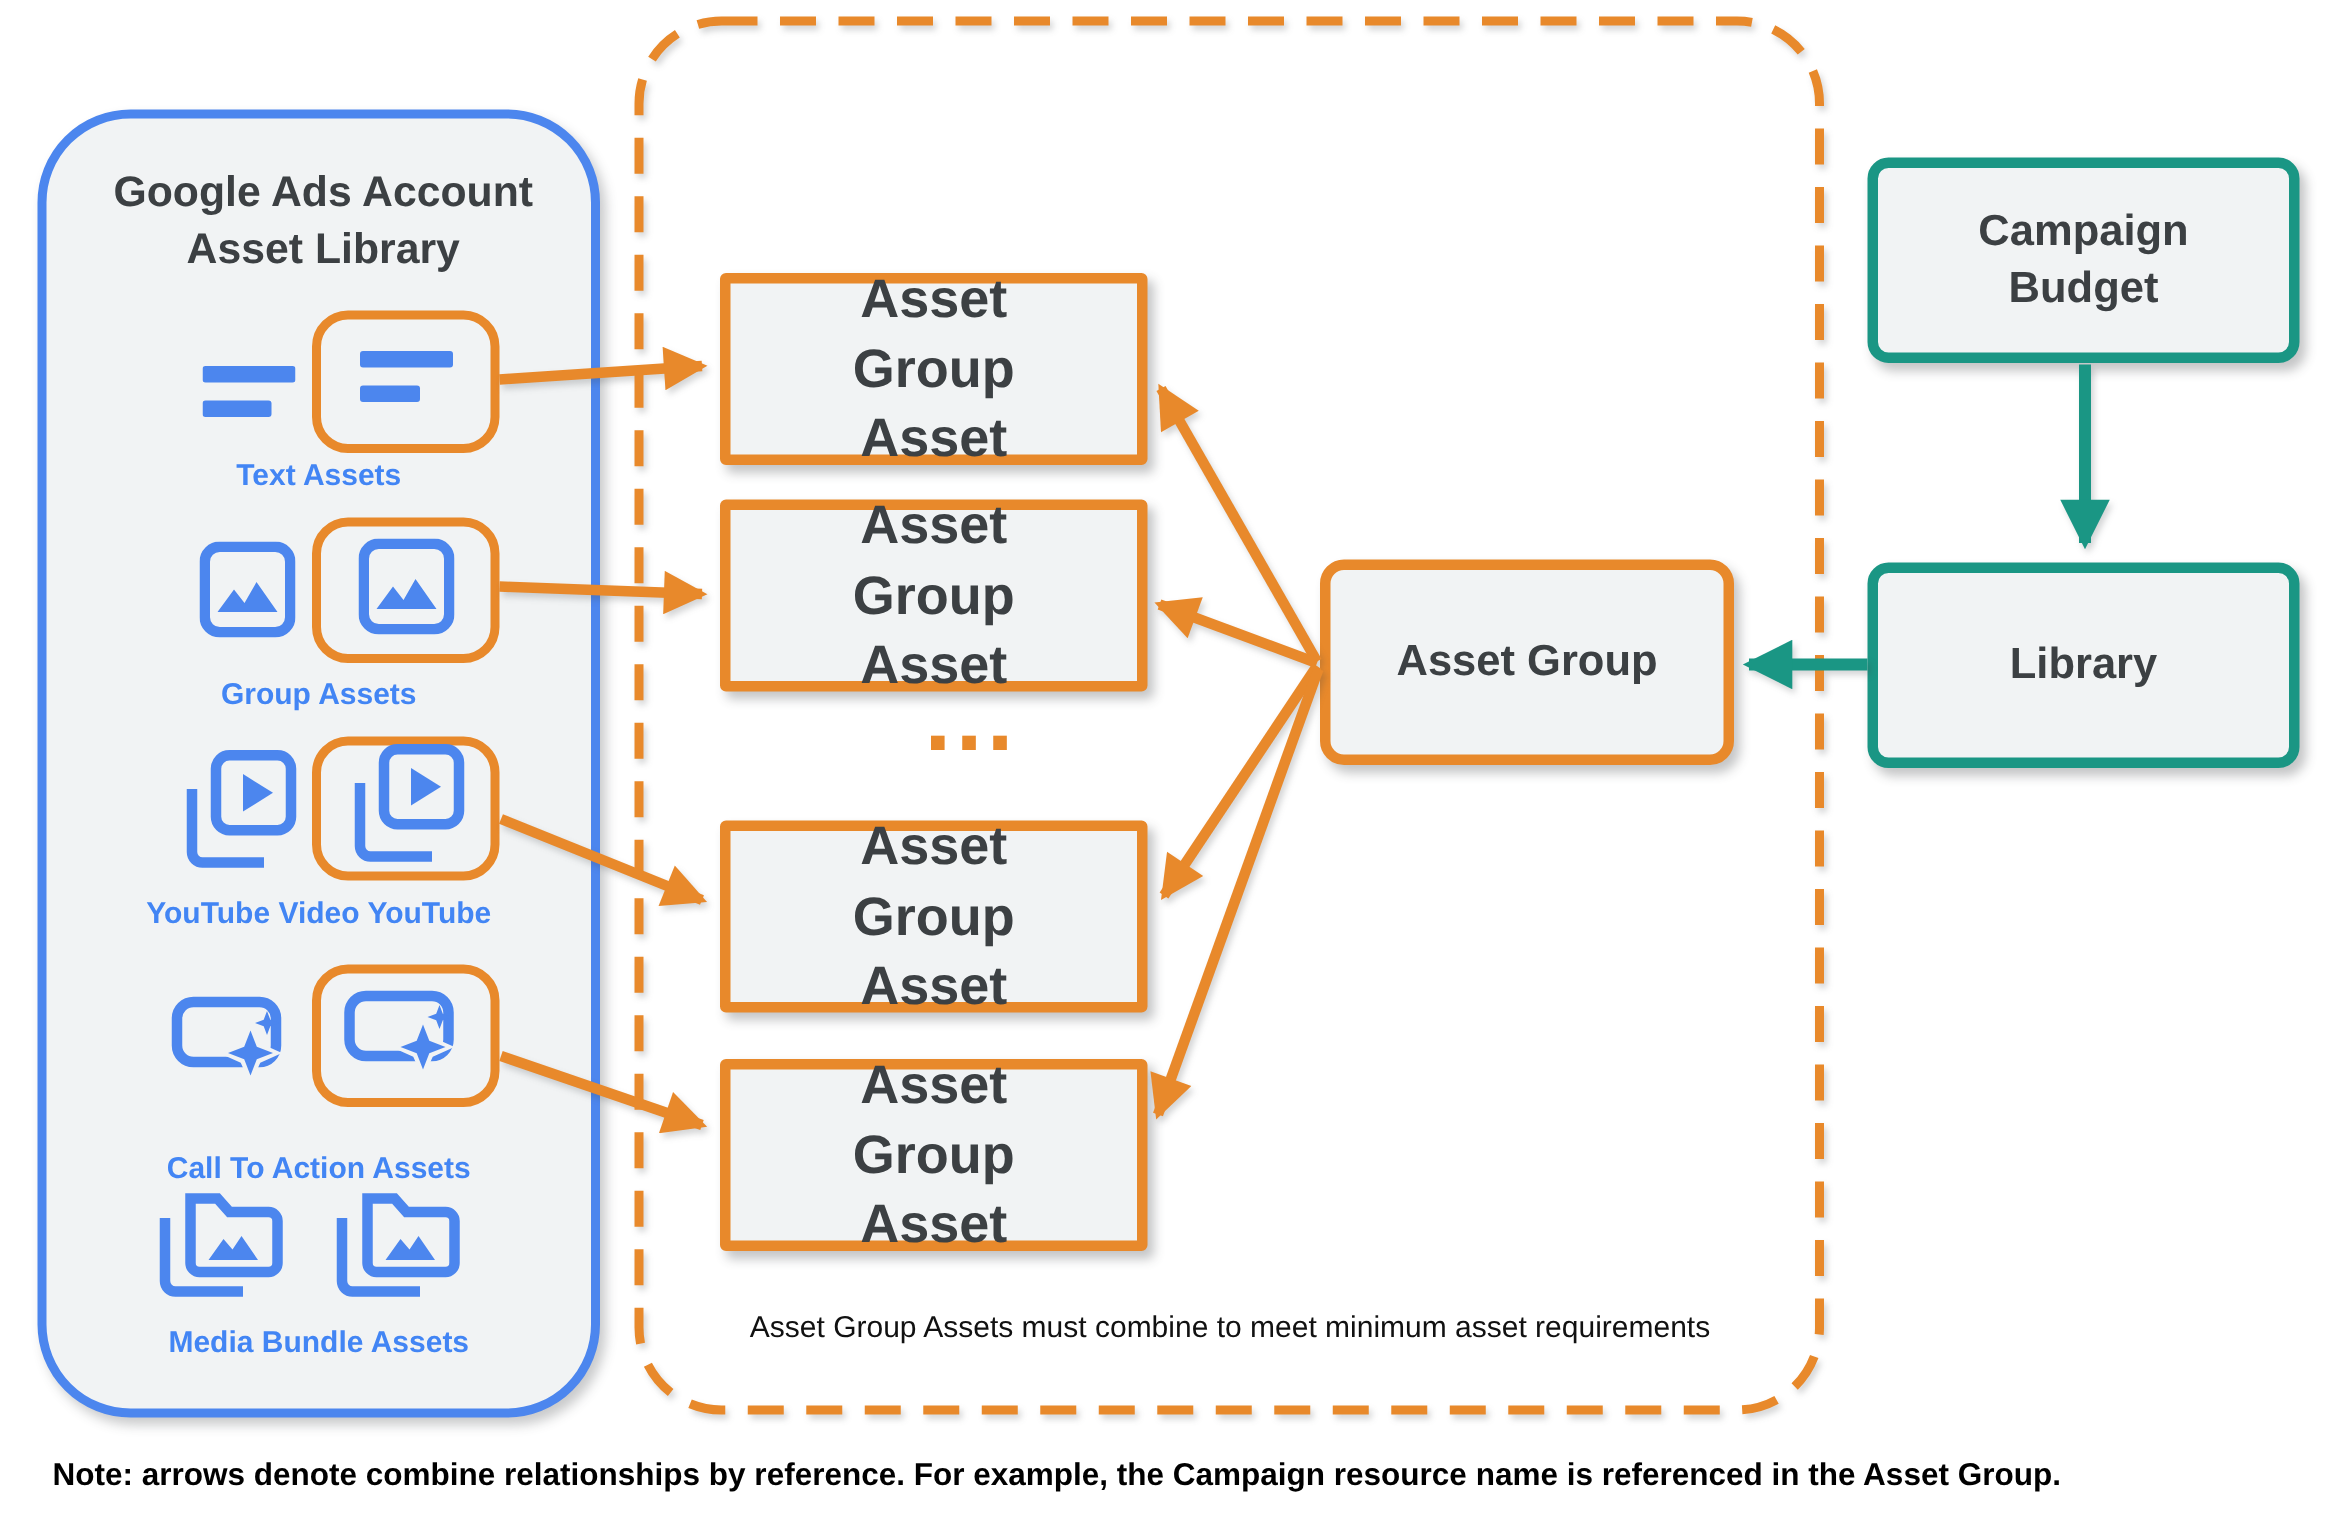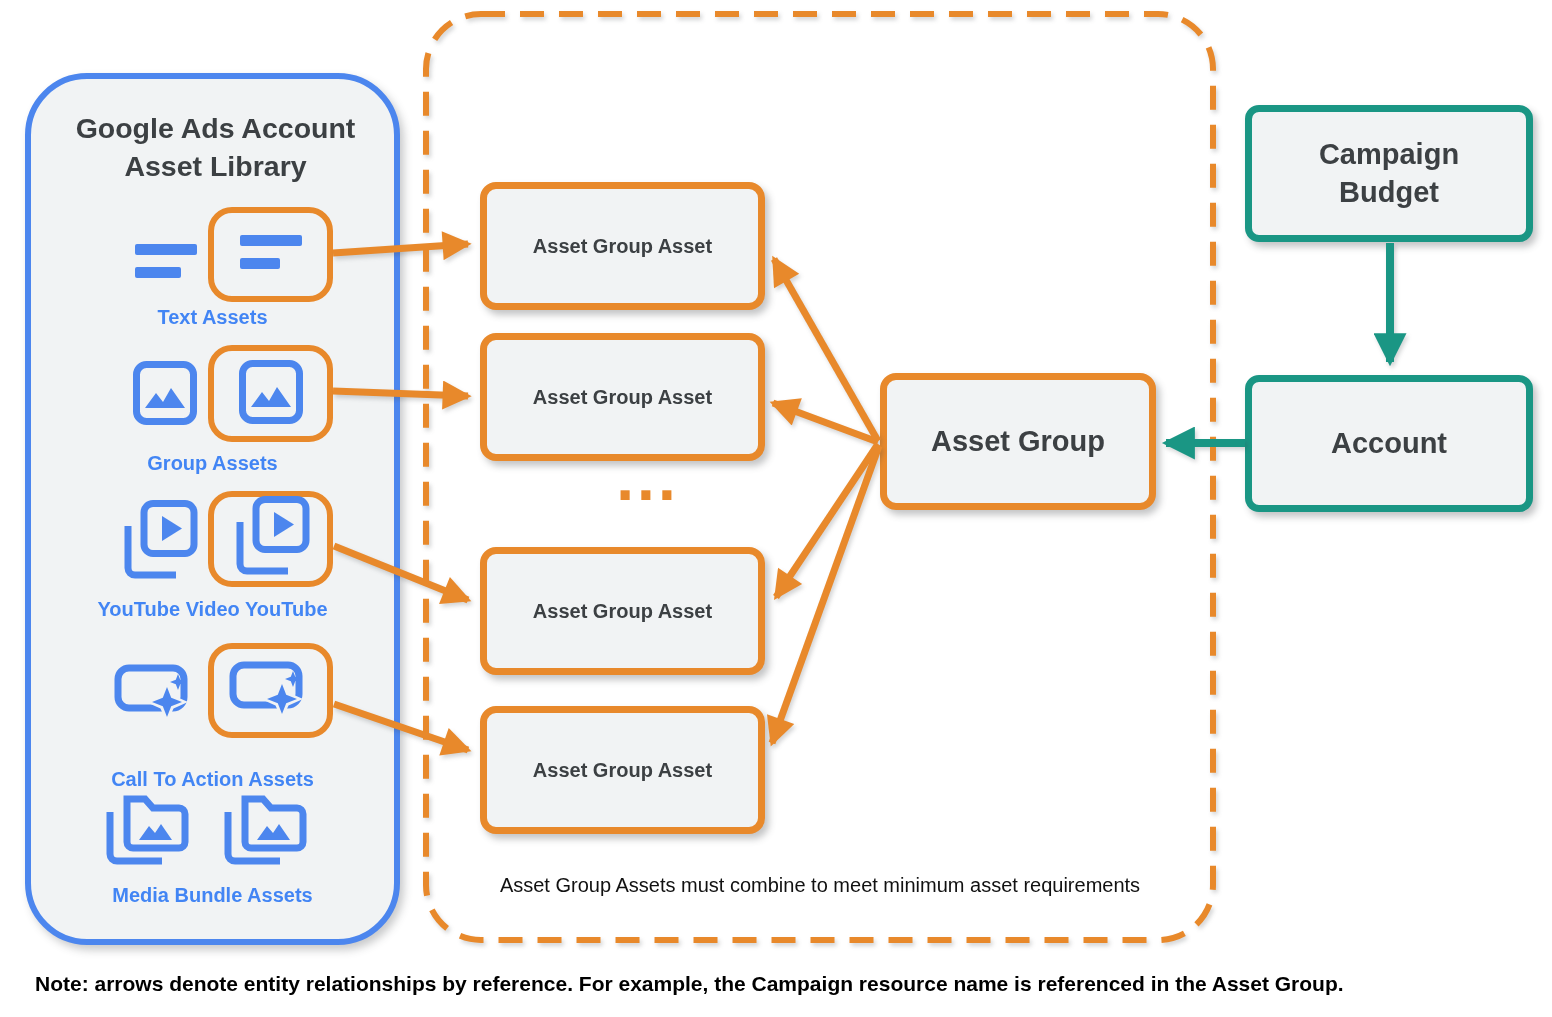--- a/index.html
+++ b/index.html
@@ -44,21 +44,21 @@
   .pi4{left:114px;top:662px}.pi5a{left:102px;top:788px}.pi5b{left:220px;top:788px}
   
   .ebox{
     position:absolute;box-sizing:border-box;background:var(--c-fill);
     display:flex;align-items:center;justify-content:center;text-align:center;
     font-weight:bold;color:var(--c-dark);line-height:1.3;
     box-shadow:4px 5px 7px rgba(60,64,67,.3);
   }
   .aga{
     left:480px;width:285px;height:128px;border:7px solid var(--c-orange);
-    border-radius:16px;font-size:20px;padding:0 34px;
+    border-radius:4px;font-size:36px;padding:0 34px;
   }
   .aga1{top:182px}.aga2{top:333px}.aga3{top:547px}.aga4{top:706px}
   .asset-group{
     left:880px;top:373px;width:276px;height:137px;border:7px solid var(--c-orange);
     border-radius:16px;font-size:29px;padding:0 20px;
   }
   .teal-box{
     border:7px solid var(--c-teal);border-radius:14px;font-size:29px;
     left:1245px;width:288px;height:137px;padding:0 58px;
   }
@@ -190,23 +190,23 @@
   <div class="ebox aga aga1">Asset Group Asset</div>
   <div class="ebox aga aga2">Asset Group Asset</div>
   <div class="ellipsis">...</div>
   <div class="ebox aga aga3">Asset Group Asset</div>
   <div class="ebox aga aga4">Asset Group Asset</div>
 
   <div class="footnote">Asset Group Assets must combine to meet minimum asset requirements</div>
 
   <div class="ebox teal-box cb">Campaign Budget</div>
   <div class="ebox asset-group">Asset Group</div>
-  <div class="ebox teal-box cg">Account</div>
-
-  <div class="note">Note: arrows denote entity relationships by reference. For example, the Campaign resource name is referenced in the Asset Group.</div>
+  <div class="ebox teal-box cg">Library</div>
+
+  <div class="note">Note: arrows denote combine relationships by reference. For example, the Campaign resource name is referenced in the Asset Group.</div>
 
   <svg class="overlay" viewBox="0 0 1552 1017">
     <defs>
       <marker id="ah-o" viewBox="0 0 12 12" refX="10.5" refY="6" markerWidth="33" markerHeight="29" markerUnits="userSpaceOnUse" orient="auto">
         <path d="M0 0 L12 6 L0 12 Z" fill="var(--c-orange,#E8892B)"></path>
       </marker>
       <marker id="ah-t" viewBox="0 0 12 12" refX="10.5" refY="6" markerWidth="37" markerHeight="33" markerUnits="userSpaceOnUse" orient="auto">
         <path d="M0 0 L12 6 L0 12 Z" fill="var(--c-teal,#1A9684)"></path>
       </marker>
     </defs>

